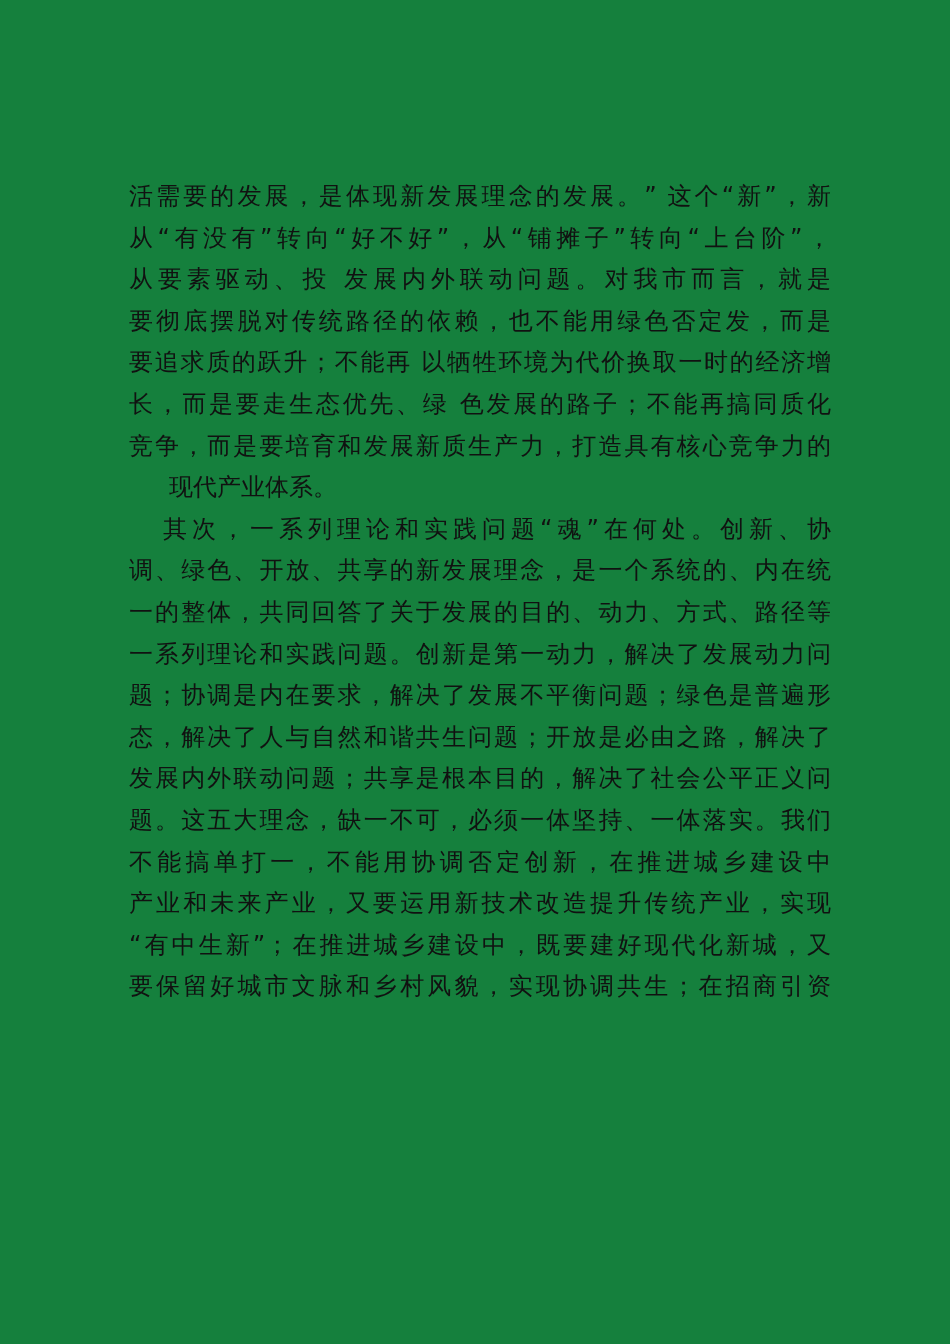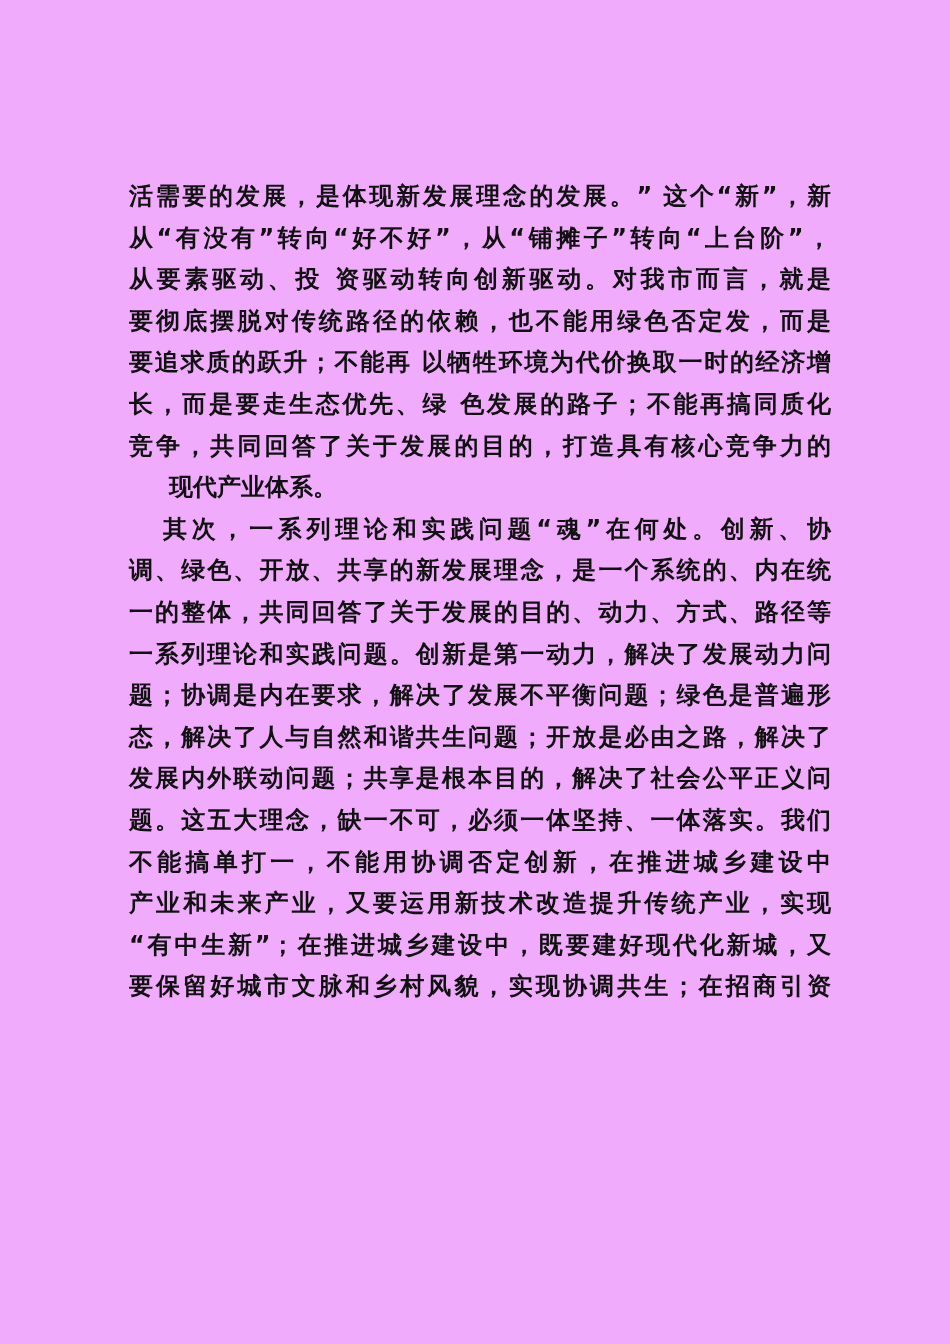--- a/index.html
+++ b/index.html
@@ -14,22 +14,21 @@
       overflow: hidden;
       font-family: "DejaVu Sans", "Liberation Sans", sans-serif;
       color: #111111;
     }
     .page {
       position: absolute;
       left: 0;
       top: 0;
       width: 950px;
       height: 1344px;
-      background: #f0abfc;
-      font-weight: bold;
+      background: #15803d;
     }
     .body-text {
       position: absolute;
       left: 129px;
       top: 176px;
       width: 702px;
     }
     .line {
       display: block;
       height: 41.6px;
@@ -50,25 +49,25 @@
   </style>
 </head>
 <body>
 
 <div class="page">
   <div class="body-text">
 
     <div>
       <span class="line">活需要的发展，是体现新发展理念的发展。” 这个“新”，新</span>
       <span class="line">从“有没有”转向“好不好”，从“铺摊子”转向“上台阶”，</span>
-      <span class="line">从要素驱动、投    资驱动转向创新驱动。对我市而言，就是</span>
+      <span class="line">从要素驱动、投    发展内外联动问题。对我市而言，就是</span>
       <span class="line">要彻底摆脱对传统路径的依赖，也不能用绿色否定发，而是</span>
       <span class="line">要追求质的跃升；不能再 以牺牲环境为代价换取一时的经济增</span>
       <span class="line">长，而是要走生态优先、绿    色发展的路子；不能再搞同质化</span>
-      <span class="line">竞争，共同回答了关于发展的目的，打造具有核心竞争力的</span>
+      <span class="line">竞争，而是要培育和发展新质生产力，打造具有核心竞争力的</span>
       <span class="line last">现代产业体系。</span>
     </div>
 
     <div>
       <span class="line indent">其次，一系列理论和实践问题“魂”在何处。创新、协</span>
       <span class="line">调、绿色、开放、共享的新发展理念，是一个系统的、内在统</span>
       <span class="line">一的整体，共同回答了关于发展的目的、动力、方式、路径等</span>
       <span class="line">一系列理论和实践问题。创新是第一动力，解决了发展动力问</span>
       <span class="line">题；协调是内在要求，解决了发展不平衡问题；绿色是普遍形</span>
       <span class="line">态，解决了人与自然和谐共生问题；开放是必由之路，解决了</span>

